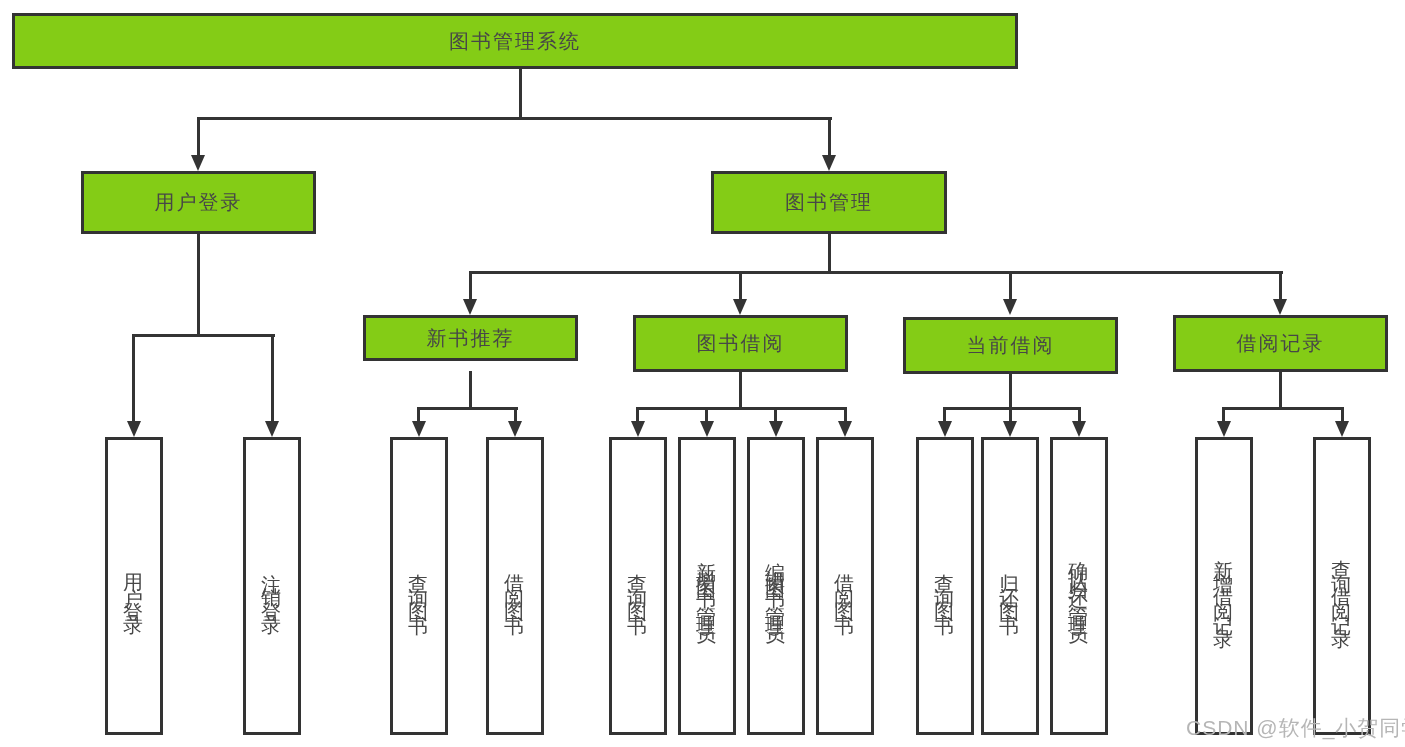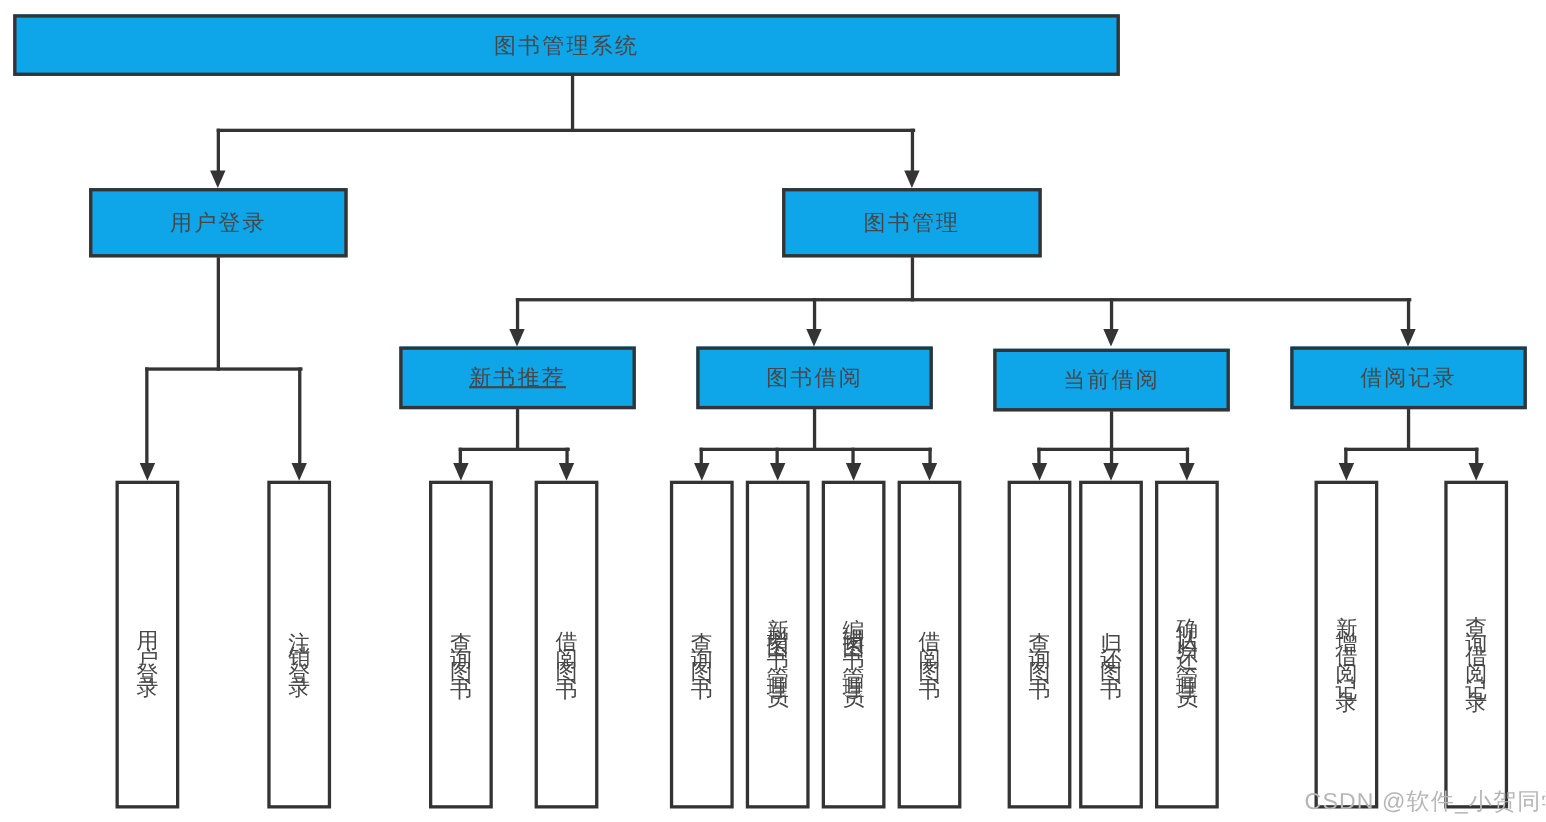--- a/index.html
+++ b/index.html
@@ -9,21 +9,21 @@
     height: 747px;
     background: #ffffff;
     font-family: "Liberation Sans", "DejaVu Sans", sans-serif;
     color: #474747;
     overflow: hidden;
   }
   
   .box {
     position: absolute;
     box-sizing: border-box;
-    background: #0ea5e9;
+    background: #84cc16;
     border: 3px solid #333333;
     display: flex;
     align-items: center;
     justify-content: center;
     font-size: 20px;
     color: #474747;
     z-index: 2;
   }
   .box .lbl { white-space: nowrap; letter-spacing: 2px; }
   
@@ -112,21 +112,21 @@
   <div class="hline" style="left:469px; top:271px; width:814px;"></div>
   <div class="vline" style="left:469px;  top:271px; height:30px;"></div>
   <div class="arr" style="left:463px;  top:299px;"></div>
   <div class="vline" style="left:739px;  top:271px; height:30px;"></div>
   <div class="arr" style="left:733px;  top:299px;"></div>
   <div class="vline" style="left:1009px; top:271px; height:30px;"></div>
   <div class="arr" style="left:1003px; top:299px;"></div>
   <div class="vline" style="left:1279px; top:271px; height:30px;"></div>
   <div class="arr" style="left:1273px; top:299px;"></div>
 
-  <div class="box" style="left:363px; top:315px; width:215px; height:57px;text-decoration:underline;">
+  <div class="box" style="left:363px; top:315px; width:215px; height:46px;">
     <span class="lbl">新书推荐</span>
   </div>
   <div class="box" style="left:633px; top:315px; width:215px; height:57px;text-align:center;">
     <span class="lbl">图书借阅</span>
   </div>
   <div class="box" style="left:903px; top:317px; width:215px; height:57px;">
     <span class="lbl">当前借阅</span>
   </div>
   <div class="box" style="left:1173px; top:315px; width:215px; height:57px;">
     <span class="lbl">借阅记录</span>

